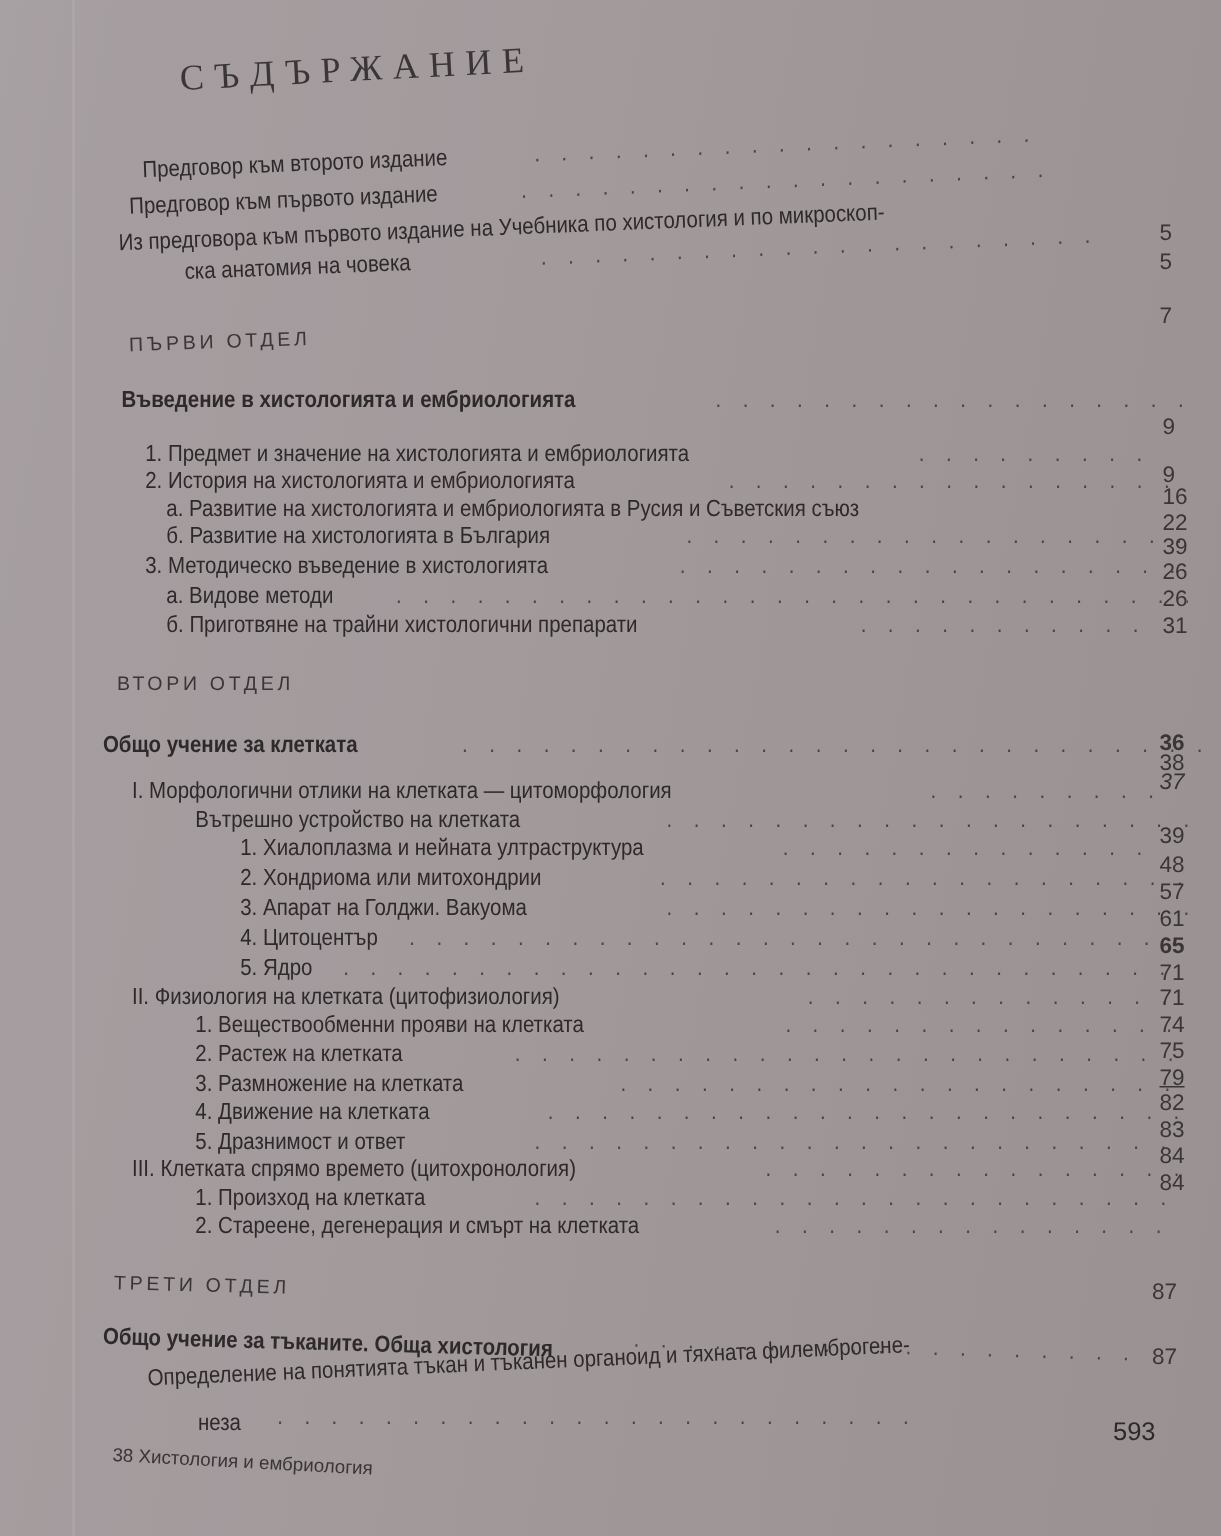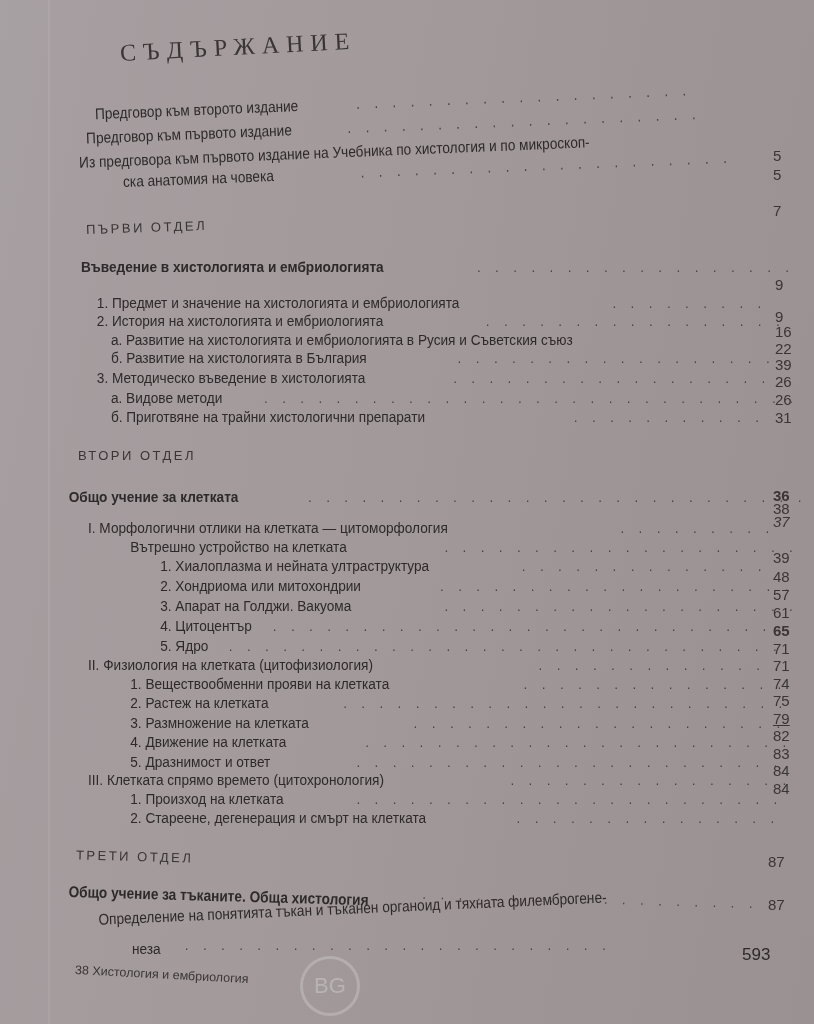--- a/index.html
+++ b/index.html
@@ -223,16 +223,15 @@
   </div>
   <span class="pg" style="left:768px; top:896px;">87</span>
   <div class="row" style="top:914px; transform: rotate(-2.5deg) scaleX(0.88);">
     <span class="txt" style="left:112px;">Определение на понятията тъкан и тъканен органоид и тяхната филемброгене-</span>
   </div>
   <div class="row" style="top:939px;">
     <span class="txt" style="left:150px;">неза</span>
     <span class="dots" style="left:210px; width:480px; top:-4px;">. . . . . . . . . . . . . . . . . . . . . . . . .</span>
   </div>
 
-  <div class="watermark-bg">BG</div>
   <div class="footer-note">38 Хистология и ембриология</div>
   <div class="footer-num">593</div>
 </div>
 
 </body></html>

